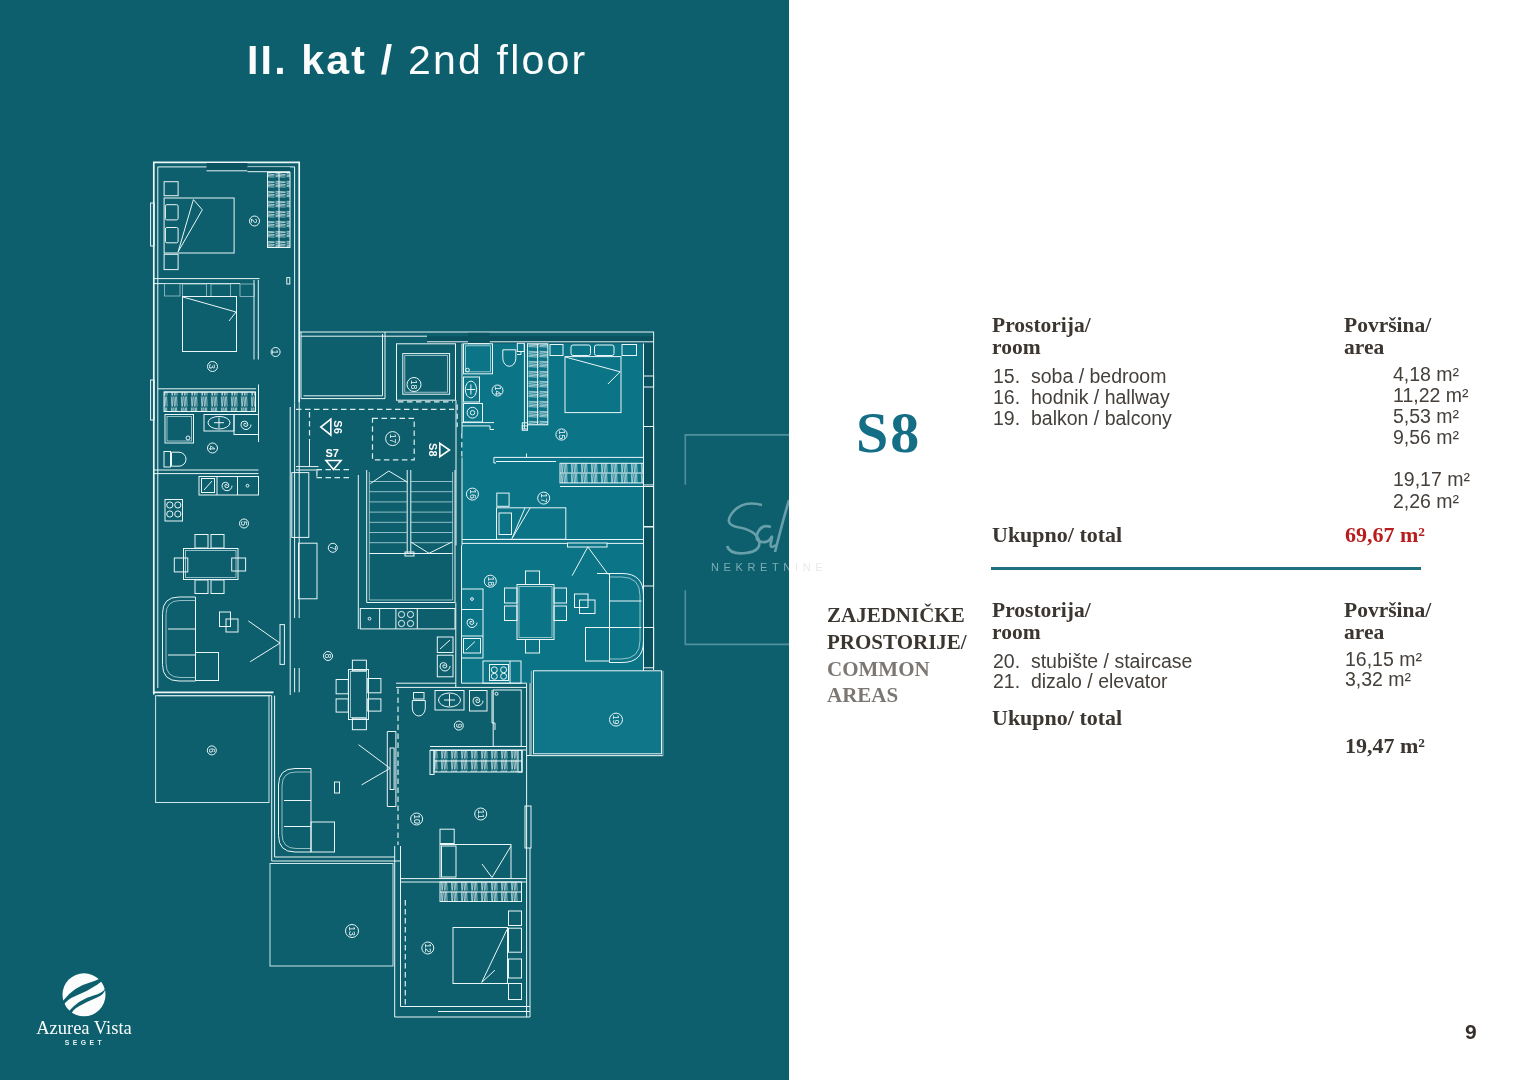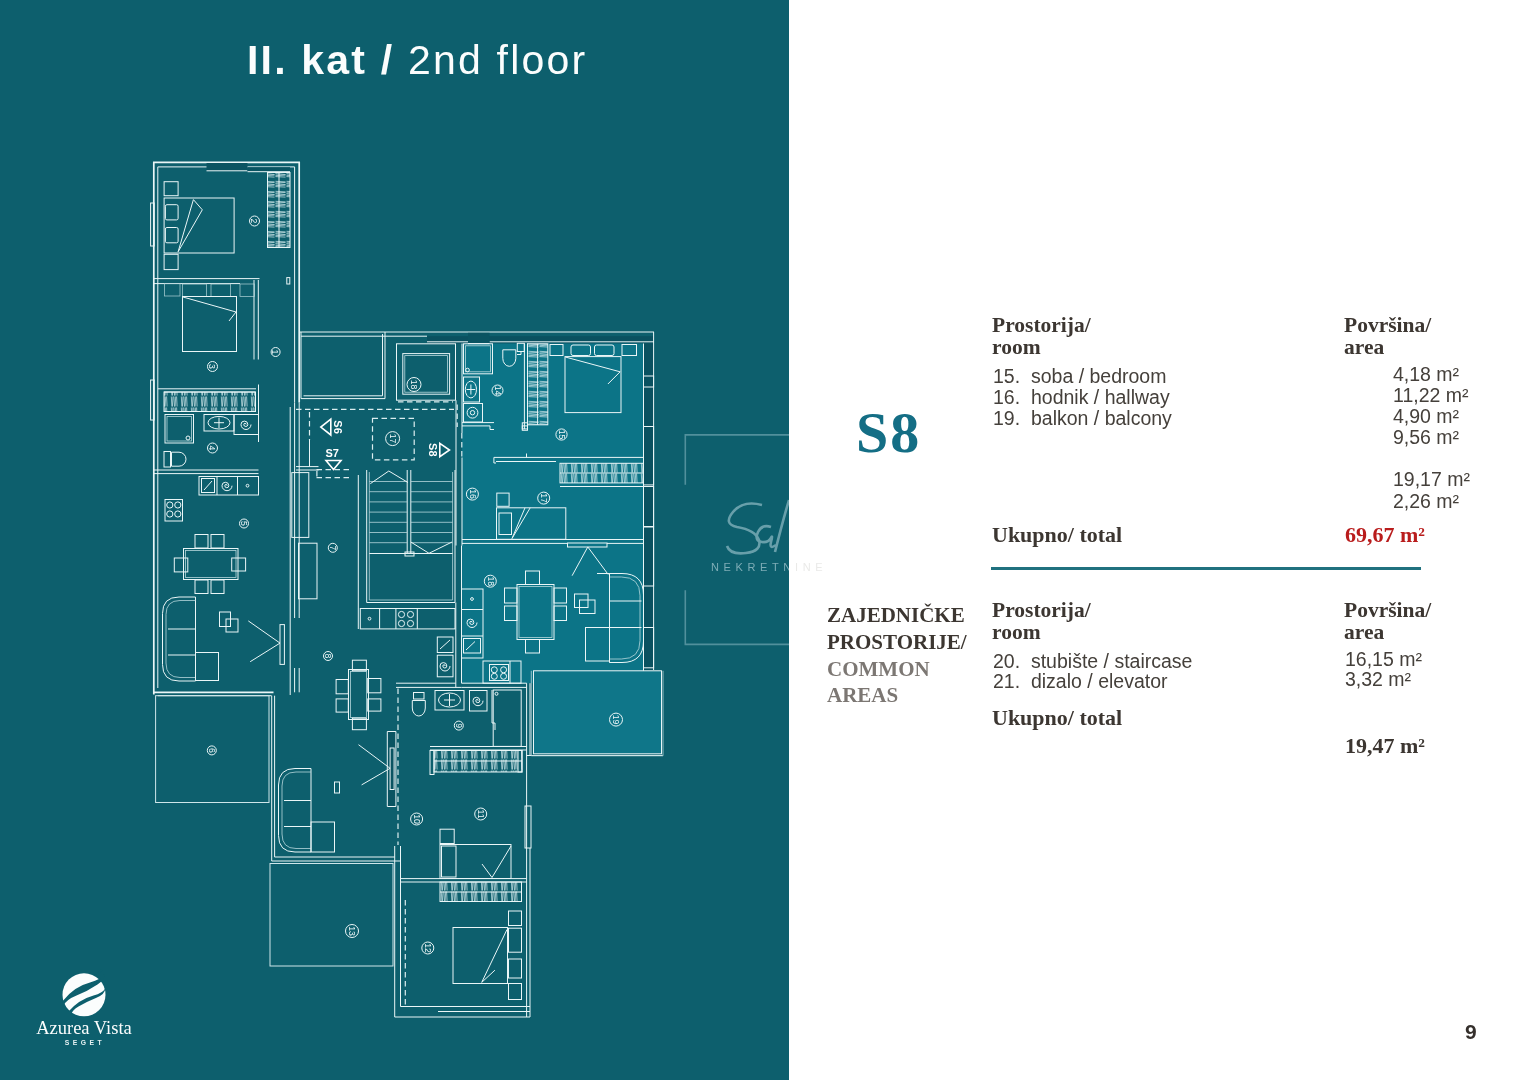--- a/index.html
+++ b/index.html
@@ -695,21 +695,21 @@
 
 <div class="abs" style="left:993px;top:366px;font-size:19.5px;color:#45403b;line-height:21.1px;">
 <div>15.&nbsp;&nbsp;soba / bedroom</div>
 <div>16.&nbsp;&nbsp;hodnik / hallway</div>
 <div>19.&nbsp;&nbsp;balkon / balcony</div>
 </div>
 
 <div class="abs" style="left:1345px;top:364px;font-size:19.5px;color:#45403b;line-height:21.1px;margin-left:48px;">
 <div>4,18 m²</div>
 <div>11,22 m²</div>
-<div>4,90 m²</div>
+<div>5,53 m²</div>
 <div>9,56 m²</div>
 <div>&nbsp;</div>
 <div>19,17 m²</div>
 <div>2,26 m²</div>
 </div>
 
 <div class="abs serif" style="left:992px;top:522px;font-size:22px;font-weight:bold;color:#3c3631;">Ukupno/ total</div>
 <div class="abs serif" style="left:1345px;top:522px;font-size:22px;font-weight:bold;color:#b91c1c;">69,67 m²</div>
 
 <div class="abs" style="left:991px;top:567px;width:430px;height:3px;background:#20717f;"></div>

